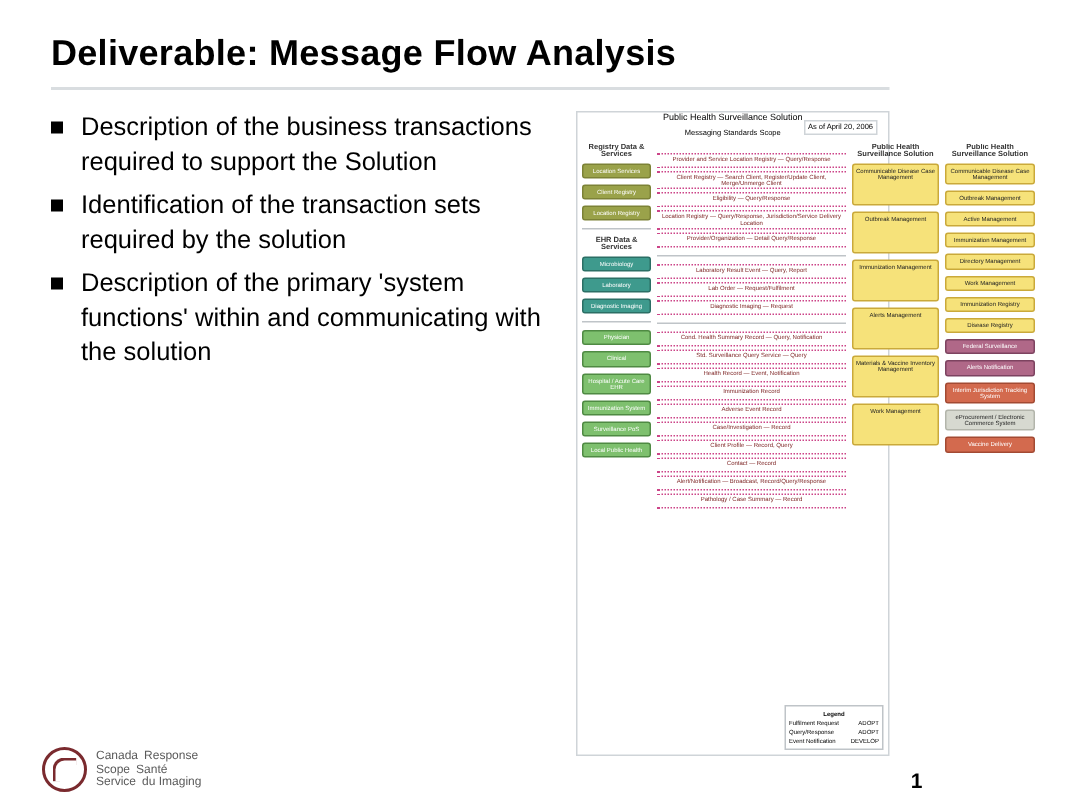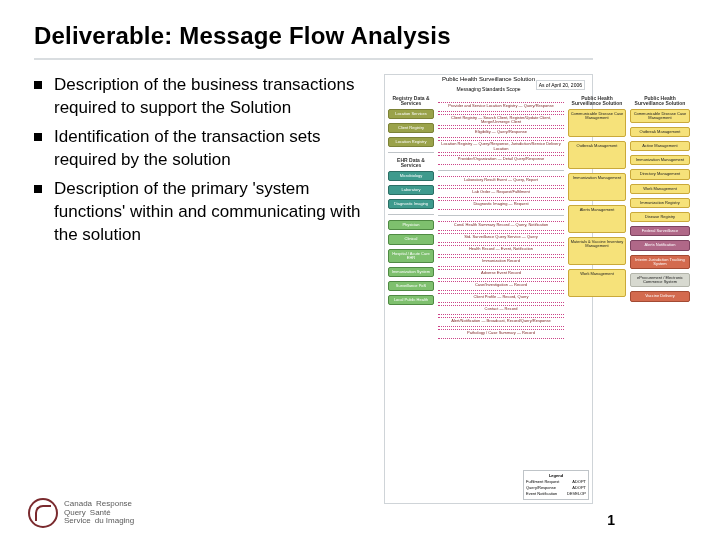--- a/index.html
+++ b/index.html
@@ -231,21 +231,21 @@
   </div>
 
   <div class="footer">
     <div class="logo-mark"></div>
     <div class="logo-txt">
       <div class="r">
           <span>Canada</span>
           <span>Response</span>
         </div>
       <div class="r">
-          <span>Query</span>
+          <span>Scope</span>
           <span>Santé</span>
         </div>
       <div class="r">
           <span>Service</span>
           <span>du Imaging</span>
         </div>
     </div>
   </div>
 
   <div class="pagenum">1</div>

